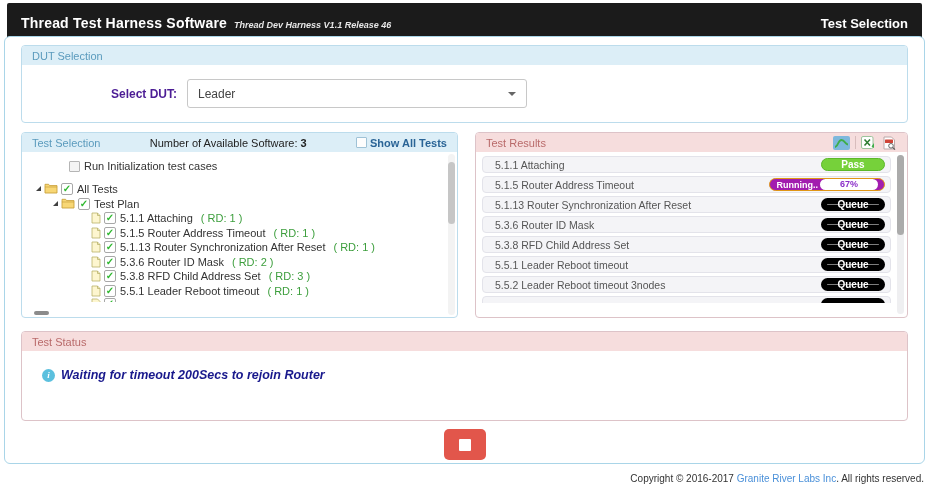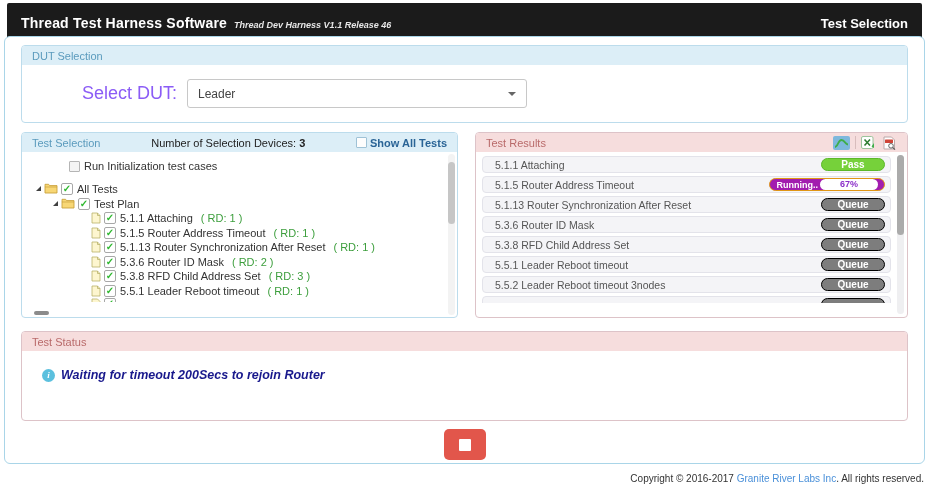--- a/index.html
+++ b/index.html
@@ -31,21 +31,21 @@
   .panel-head { height:19px; padding:0 10px; font-size:11px; display:flex; align-items:center;
     border-radius:3px 3px 0 0; }
   .panel-info { border:1px solid #bcdcec; }
   .panel-info > .panel-head { background:#dceef7; color:#5b9bbd; }
   .panel-danger { border:1px solid #ddc3c8; }
   .panel-danger > .panel-head { background:#f6dddd; color:#b96a6a;gap:9px; }
 
   
   .dut-panel { height:78px; }
   .dut-body { height:57px; display:flex; align-items:center; }
-  .dut-label { width:155px; text-align:right; font-weight:normal; font-size:18px; color:#8b5cf6; margin-right:10px; }
+  .dut-label { width:155px; text-align:right; font-weight:bold; font-size:12px; color:#4c1d95; margin-right:10px; }
   .dut-select {
     width:340px; height:29px; border:1px solid #c8c8c8; border-radius:3px;
     display:flex; align-items:center; padding:0 10px; font-size:12px; color:#444;
     background:#fff; cursor:pointer;
   }
   .caret-down { margin-left:auto; width:0; height:0;
     border-left:4px solid transparent; border-right:4px solid transparent;
     border-top:4px solid #666; }
 
   
@@ -84,21 +84,21 @@
   .tool-btn { display:flex; cursor:pointer; }
   .tool-sep { width:1px; height:13px; background:#d8bcbc; }
   .res-body { position:relative; height:165px; overflow:hidden; padding:4px 16px 0 6px; }
   .result-row { height:17px; margin-bottom:3px; background:#f4f4f7; border:1px solid #e3e3ea; border-radius:4px;
     display:flex; align-items:center; padding:0 5px 0 12px; font-size:10.5px; color:#555; cursor:pointer; }
   .result-name { flex:1; }
   .pill { min-width:64px; height:13px; border-radius:9px; display:flex; align-items:center; justify-content:center;
     gap:2px; font-size:10px; font-weight:bold; color:#fff; padding:0 6px; }
   .pill.pass    { background:#76d13a; border:1px solid #5cb82a; }
   .pill.running { background:#a21caf; border:1px solid #e09615; font-size:9px; }
-  .pill.queue   { background:#7d7d7d; border:1px solid #000000; }
+  .pill.queue   { background:#7d7d7d; border:6px solid #000000; }
   .pill-prog { background:#fff; color:#8b2fc9; border-radius:7px; padding:0 20px; font-size:9px; font-weight:bold; line-height:11px;text-align:center; }
   .partial-clip { height:7px; overflow:hidden; }
   .vthumb-res { position:absolute; right:3px; top:3px; width:7px; height:80px; background:#ababab; border-radius:4px; cursor:pointer; }
   .vtrack-res { position:absolute; right:3px; top:3px; bottom:3px; width:7px; background:#efeff1; border-radius:4px; }
 
   
   .status-panel { margin-top:13px; height:90px; }
   .status-body { padding:17px 0 0 20px; display:flex; align-items:center; gap:6px; }
   .info-icon { width:13px; height:13px; border-radius:50%; background:#5bc0de; color:#fff;
     display:flex; align-items:center; justify-content:center; flex:none; }
@@ -138,21 +138,21 @@
       </div>
     </div>
   </div>
 
   <div class="mid-row">
 
     <div class="panel panel-info sel-panel">
       <div class="panel-head sel-head">
         <span>Test Selection</span>
         <span class="devices">
-          <span>Number of Selection Devices:</span>
+          <span>Number of Available Software:</span>
           <span class="count">3</span>
         </span>
         <span class="showall">
           <span class="cb-empty"></span>
           <span>Show All Tests</span>
         </span>
       </div>
       <div class="tree-body">
         <div class="init-row">
           <span class="cb-plain"></span>

